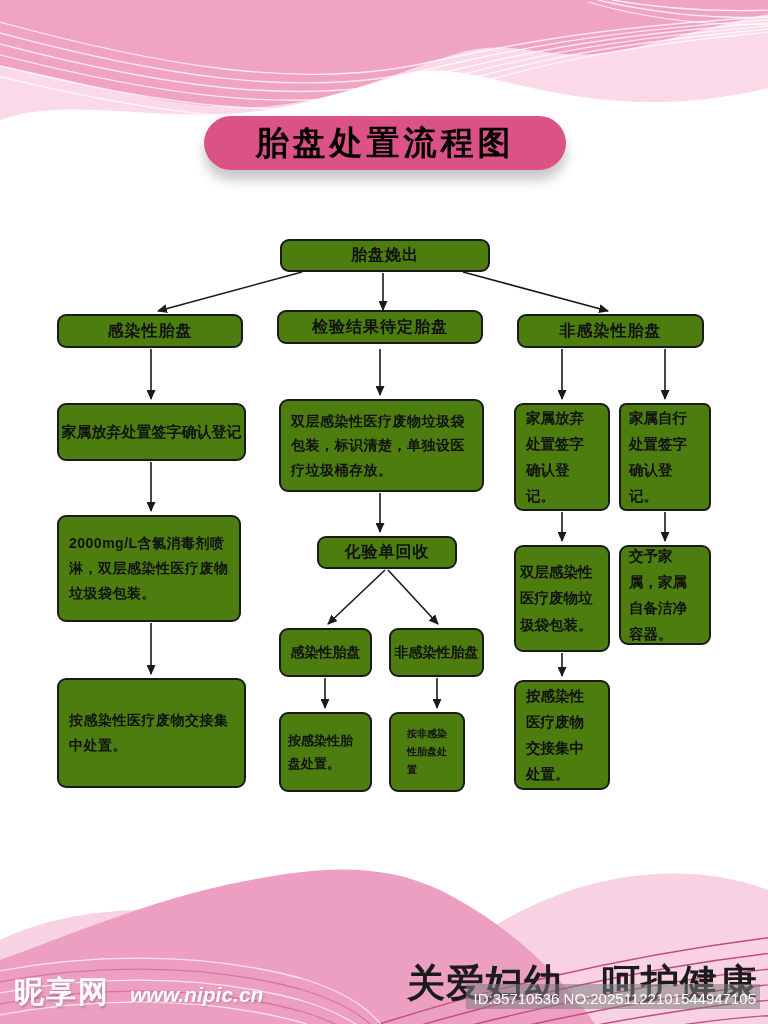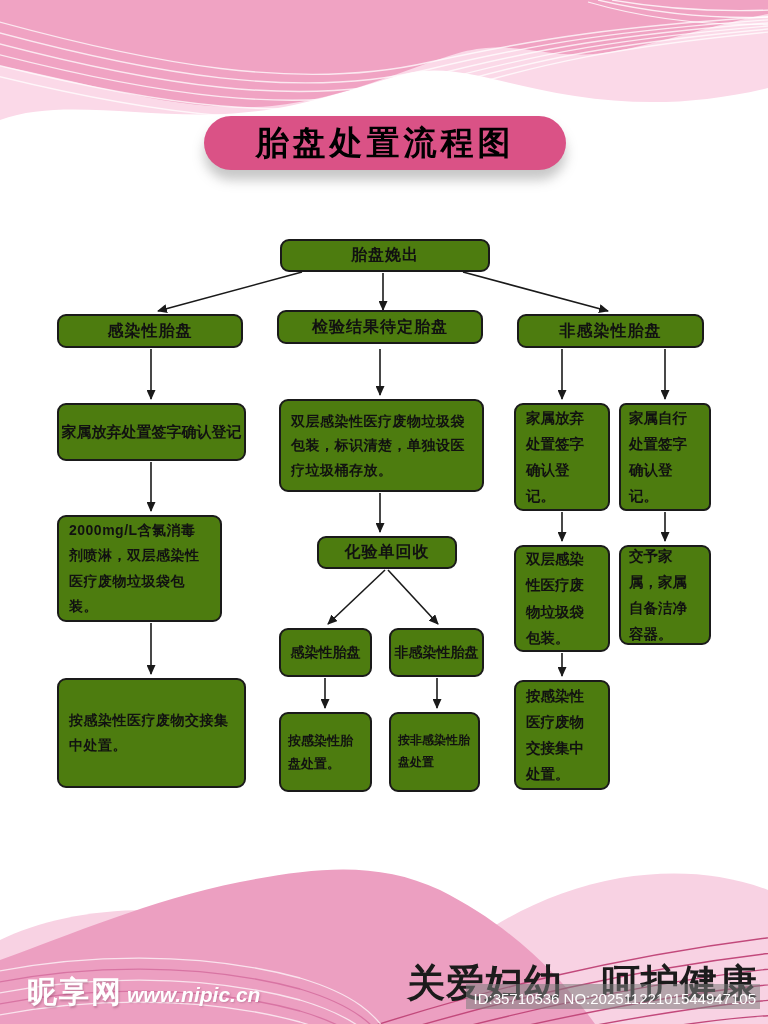--- a/index.html
+++ b/index.html
@@ -14,39 +14,39 @@
   
   .node{position:absolute;z-index:2;background:#4d7c0f;border:2px solid #1a1a1a;border-radius:9px;
     color:#111;font-weight:700;box-sizing:border-box;display:flex;align-items:center;}
   .center{justify-content:center;text-align:center;letter-spacing:1px;}
   .pad{padding:8px 10px;text-align:left;line-height:1.8;letter-spacing:.5px;}
   .n-root{left:280px;top:239px;width:210px;height:33px;font-size:16px;}
   .n-lh  {left:57px; top:314px;width:186px;height:34px;font-size:16px;}
   .n-mh  {left:277px;top:310px;width:206px;height:34px;font-size:16px;}
   .n-rh  {left:517px;top:314px;width:187px;height:34px;font-size:16px;}
   .n-l1  {left:57px; top:403px;width:189px;height:58px;font-size:15px;letter-spacing:0;}
-  .n-l2  {left:57px; top:515px;width:165px;height:107px;font-size:14px;}
+  .n-l2  {left:57px; top:515px;width:184px;height:107px;font-size:14px;}
   .n-l3  {left:57px; top:678px;width:189px;height:110px;font-size:14px;}
   .n-m1  {left:279px;top:399px;width:205px;height:93px;font-size:14px;line-height:1.75;}
   .n-m2  {left:317px;top:536px;width:140px;height:33px;font-size:16px;}
   .n-ml  {left:279px;top:628px;width:93px; height:49px;font-size:14px;letter-spacing:0;}
   .n-mr  {left:389px;top:628px;width:95px; height:49px;font-size:14px;letter-spacing:0;}
   .n-ml2 {left:279px;top:712px;width:93px; height:80px;font-size:13px;padding:6px 7px;letter-spacing:0;}
-  .n-mr2 {left:389px;top:712px;width:91px; height:80px;font-size:12px;padding:6px 7px;letter-spacing:0;}
+  .n-mr2 {left:389px;top:712px;width:76px; height:80px;font-size:10px;padding:6px 16px;letter-spacing:0;}
   .n-ra1 {left:514px;top:403px;width:96px;height:108px;font-size:14.5px;padding:8px 10px;letter-spacing:0;}
   .n-rb1 {left:619px;top:403px;width:92px;height:108px;font-size:14.5px;padding:8px 8px;letter-spacing:0;border-radius:7px;}
-  .n-ra2 {left:514px;top:545px;width:96px;height:107px;font-size:14.5px;padding:8px 10px;letter-spacing:0;}
+  .n-ra2 {left:514px;top:545px;width:96px;height:107px;font-size:14.5px;padding:8px 4px;letter-spacing:0;}
   .n-rb2 {left:619px;top:545px;width:92px;height:100px;font-size:14.5px;padding:12px 8px;letter-spacing:0;}
   .n-ra3 {left:514px;top:680px;width:96px;height:110px;font-size:14.5px;padding:8px 10px;letter-spacing:0;}
   
   .slogan{position:absolute;right:10px;top:958px;z-index:4;color:#1b1b1b;
     font-size:38px;font-weight:900;letter-spacing:1px;white-space:nowrap;}
   .stock-band{position:absolute;right:8px;top:984px;z-index:5;height:21px;display:flex;align-items:center;
     background:rgba(125,125,125,.55);color:#fff;font-size:15px;padding:4px 4px 0 8px;white-space:nowrap;}
-  .nipic{position:absolute;left:14px;top:972px;z-index:5;display:flex;align-items:baseline;gap:4px;color:#fff;margin-left:13px;}
+  .nipic{position:absolute;left:14px;top:972px;z-index:5;display:flex;align-items:baseline;gap:20px;color:#fff;}
   .nipic .site{font-size:30px;font-weight:900;letter-spacing:2px;text-shadow:1px 2px 2px rgba(120,60,90,.35);}
   .nipic .url{font-size:21px;font-weight:700;font-style:italic;text-shadow:1px 1px 2px rgba(120,60,90,.3);}
 </style>
 </head>
 <body>
 
 <svg class="layer" width="768" height="190" viewBox="0 0 768 190">
   <path fill="#fbd9e8" d="M0,0 H768 V88 C700,104 640,106 575,96 C500,85 455,62 405,74 C345,90 300,110 225,114 C140,118 60,98 0,120 Z"></path>
   <path fill="#f0a3c3" d="M0,0 H768 V14 C700,28 660,44 610,52 C545,62 520,38 462,52 C400,70 348,98 272,106 C178,114 80,80 0,66 Z"></path>
   <g stroke="rgba(255,255,255,.75)" stroke-width="1.4" fill="none">

